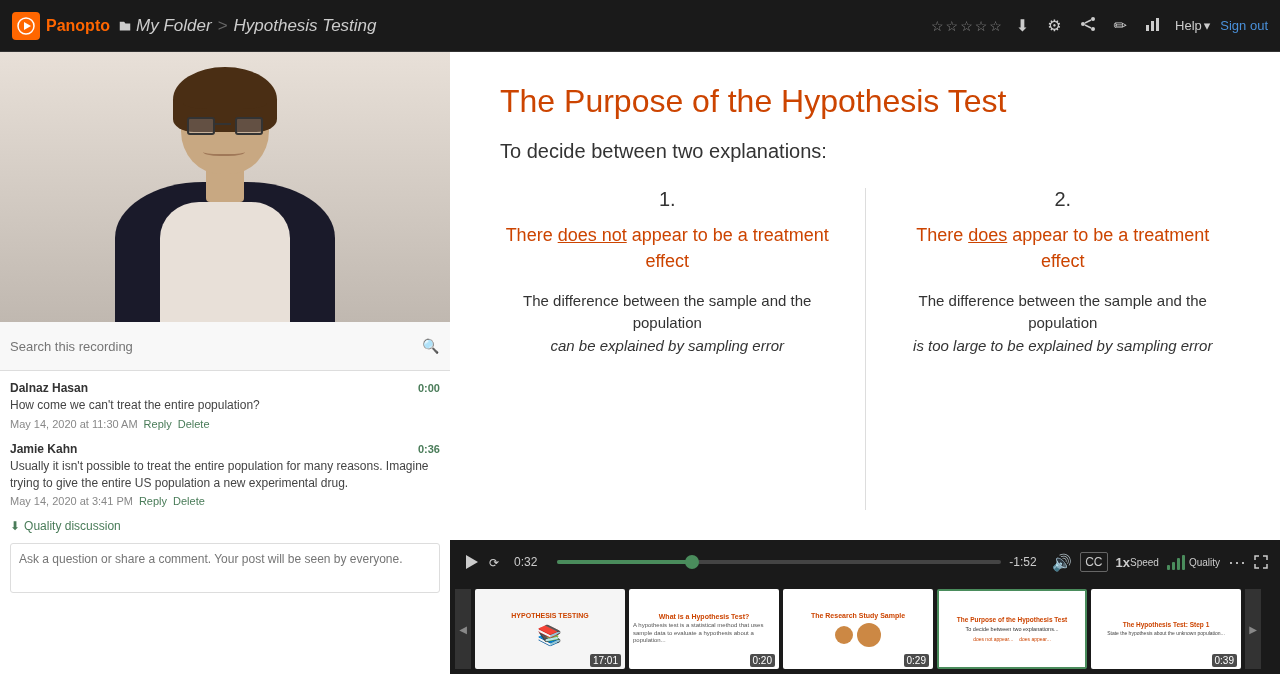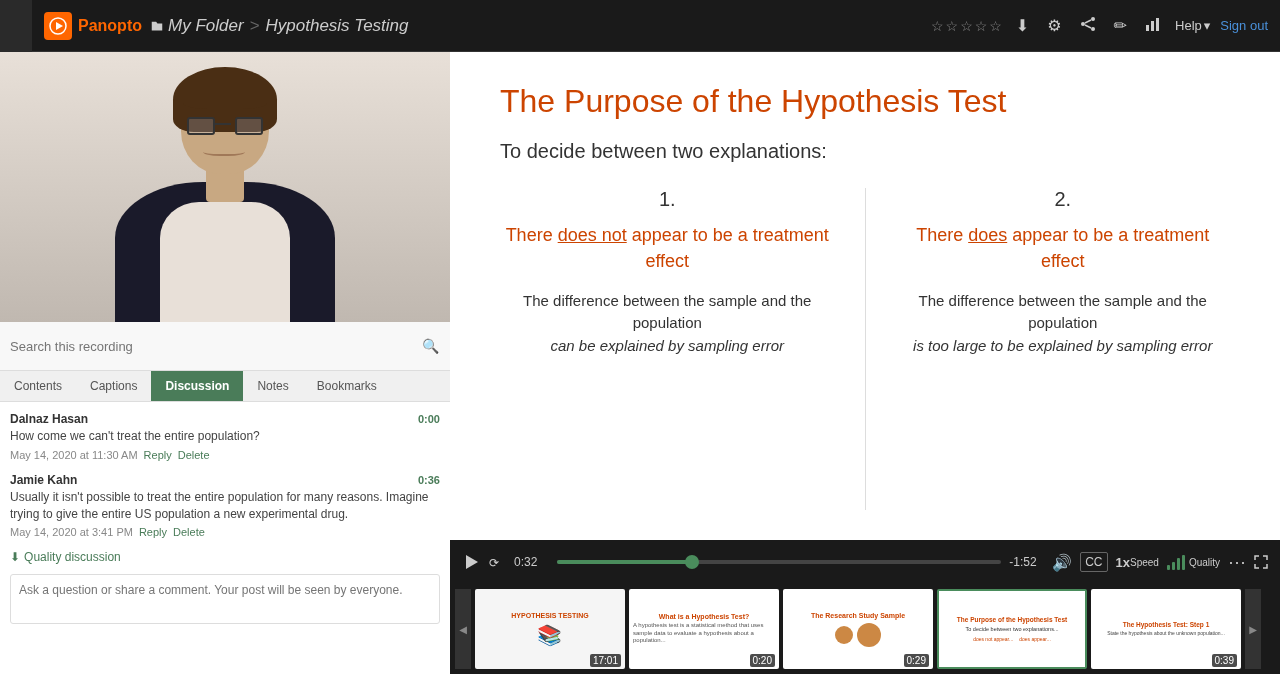--- a/index.html
+++ b/index.html
@@ -7,21 +7,20 @@
 
     
     #topbar {
       height: 52px;
       background: #1a1a1a;
       display: flex;
       align-items: center;
       padding: 0 12px;
       justify-content: space-between;
       border-bottom: 1px solid #333;
-      margin-left: 32px;
     }
     #topbar-left { display: flex; align-items: center; gap: 8px; }
     .panopto-logo { display: flex; align-items: center; gap: 6px; color: #ff6600; font-weight: bold; font-size: 16px; }
     .panopto-logo-icon { width: 28px; height: 28px; background: #ff6600; border-radius: 4px; display: flex; align-items: center; justify-content: center; color: white; font-size: 14px; font-weight: bold; }
     .breadcrumb { display: flex; align-items: center; gap: 6px; color: #ccc; font-size: 17px; font-style: italic; }
     .breadcrumb-sep { color: #666; }
     .breadcrumb-folder { display: flex; align-items: center; gap: 4px; color: #ccc; }
     .breadcrumb-folder svg { width: 14px; height: 14px; fill: #ccc; }
     .breadcrumb-current { color: #ccc; }
     #topbar-right { display: flex; align-items: center; gap: 10px; }
@@ -443,27 +442,20 @@
           </div>
         </div>
       </div>
     </div>
 
     <div id="search-bar">
       <input id="search-input" type="text" class="search-input" placeholder="Search this recording" style="">
       <span class="search-icon">🔍</span>
     </div>
 
-    <div id="tabs">
-      <button class="tab">Contents</button>
-      <button class="tab">Captions</button>
-      <button class="tab active">Discussion</button>
-      <button class="tab">Notes</button>
-      <button class="tab">Bookmarks</button>
-    </div>
 
     <div id="discussion-panel">
 
       
       <div class="comment-block">
         <div class="comment-header">
           <span class="comment-author">Dalnaz Hasan</span>
           <span class="comment-timestamp">0:00</span>
         </div>
         <div class="comment-text">How come we can't treat the entire population?</div>

